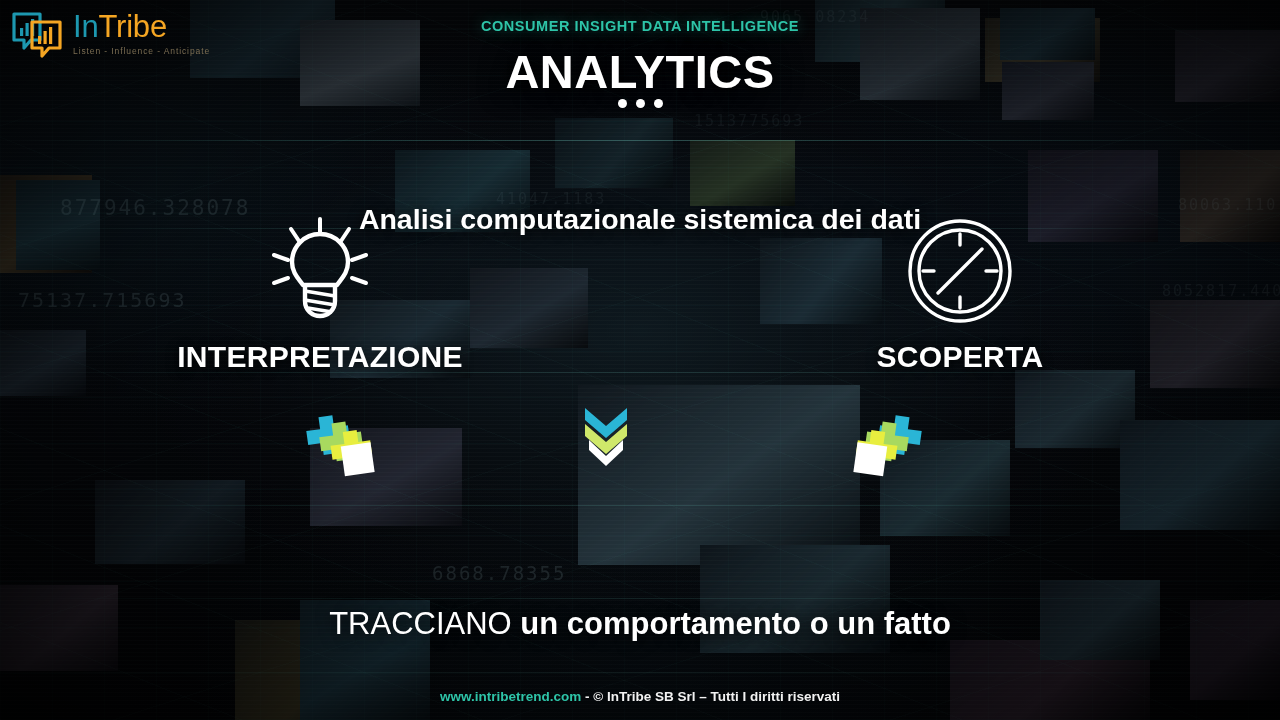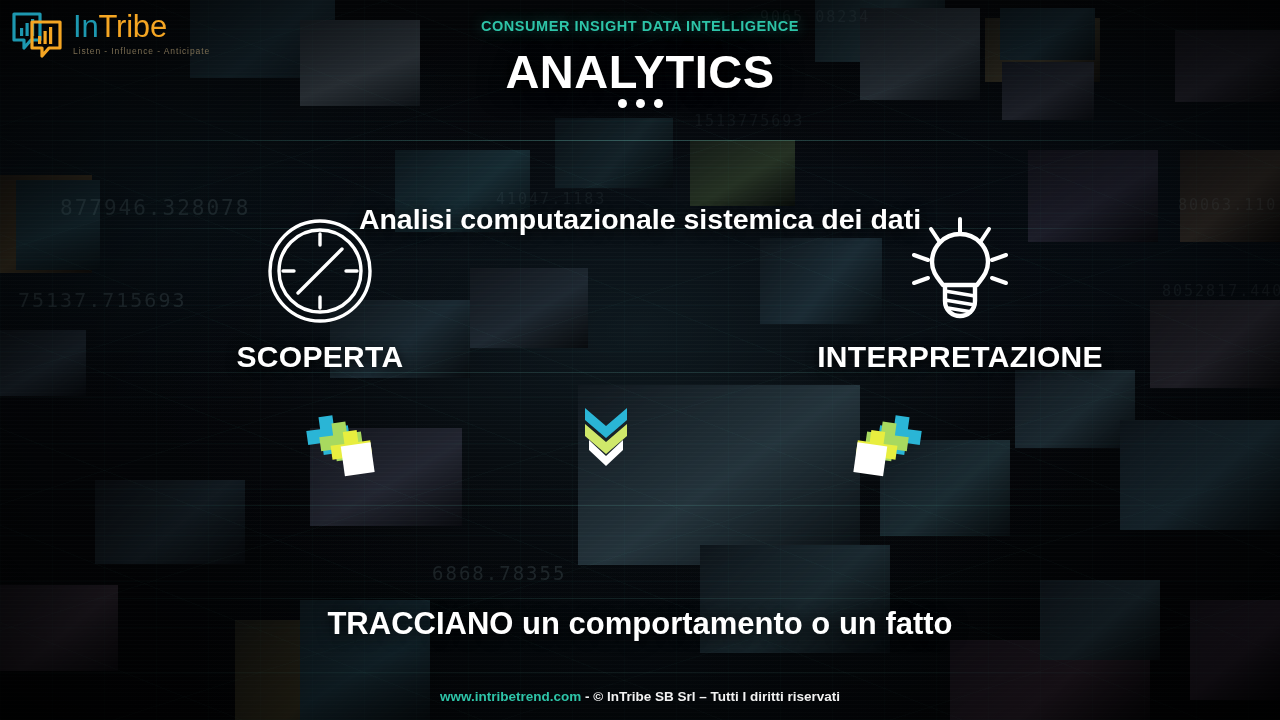--- a/index.html
+++ b/index.html
@@ -125,21 +125,21 @@
     text-align: center; z-index: 30;
     font-size: 33px; font-weight: 700; color: #fff;
     text-shadow: 0 2px 16px rgba(0,0,0,.95);
   }
   #line-b {
     position: absolute; top: 606px; left: 0; width: 100%;
     text-align: center; z-index: 30;
     font-size: 31px; color: #fff;
     text-shadow: 0 2px 16px rgba(0,0,0,.95);
   }
-  #line-b .strong { font-weight: 700; text-align: center; }
+  #line-b .strong { font-weight: 400; text-align: center; }
   #line-b .norm { font-weight: 700; }
 
   
   #footer {
     position: absolute; bottom: 16px; left: 0; width: 100%;
     text-align: center; z-index: 30;
     font-size: 13.5px; font-weight: 700;
   }
   #footer .url { color: #2ec4a8; }
   #footer .rest { color: #f2f2f2; }
@@ -251,59 +251,59 @@
   <div id="eyebrow">CONSUMER INSIGHT DATA INTELLIGENCE</div>
   <div id="dots">
     <span></span>
     <span></span>
     <span></span>
   </div>
 
   <div id="subtitle">Analisi computazionale sistemica dei dati</div>
 
   <div id="pillars">
+
+    <div class="pillar">
+      <div class="pillar-icon">
+        <svg width="104" height="112" viewBox="0 0 104 112">
+
+          <line x1="52" y1="4" x2="52" y2="17" stroke="#fff" stroke-width="4" stroke-linecap="round"></line>
+          <line x1="23" y1="14" x2="31" y2="26" stroke="#fff" stroke-width="4" stroke-linecap="round"></line>
+          <line x1="81" y1="14" x2="73" y2="26" stroke="#fff" stroke-width="4" stroke-linecap="round"></line>
+          <line x1="6" y1="40" x2="20" y2="45" stroke="#fff" stroke-width="4" stroke-linecap="round"></line>
+          <line x1="98" y1="40" x2="84" y2="45" stroke="#fff" stroke-width="4" stroke-linecap="round"></line>
+          <line x1="6" y1="68" x2="20" y2="63" stroke="#fff" stroke-width="4" stroke-linecap="round"></line>
+          <line x1="98" y1="68" x2="84" y2="63" stroke="#fff" stroke-width="4" stroke-linecap="round"></line>
+
+          <path d="M52 19 C36 19 24 32 24 47 C24 58 31 64 35 70 L69 70 C73 64 80 58 80 47 C80 32 68 19 52 19 Z" fill="none" stroke="#fff" stroke-width="4.4" stroke-linejoin="round"></path>
+
+          <path d="M37 70 L37 86 C37 95 44 101 52 101 C60 101 67 95 67 86 L67 70" fill="none" stroke="#fff" stroke-width="4.4" stroke-linejoin="round"></path>
+          <line x1="37" y1="76" x2="67" y2="81" stroke="#fff" stroke-width="3.4"></line>
+          <line x1="37" y1="85" x2="67" y2="90" stroke="#fff" stroke-width="3.4"></line>
+          <line x1="40" y1="93" x2="64" y2="97" stroke="#fff" stroke-width="3.4"></line>
+        </svg>
+      </div>
+      <div class="pillar-label">INTERPRETAZIONE</div>
+    </div>
 
     <div class="pillar">
       <div class="pillar-icon">
         <svg width="108" height="108" viewBox="0 0 108 108">
           <circle cx="54" cy="54" r="50" fill="none" stroke="#fff" stroke-width="3.4"></circle>
           <circle cx="54" cy="54" r="41" fill="none" stroke="#fff" stroke-width="3.4"></circle>
           <line x1="54" y1="17" x2="54" y2="28" stroke="#fff" stroke-width="3.4" stroke-linecap="round"></line>
           <line x1="54" y1="80" x2="54" y2="91" stroke="#fff" stroke-width="3.4" stroke-linecap="round"></line>
           <line x1="17" y1="54" x2="28" y2="54" stroke="#fff" stroke-width="3.4" stroke-linecap="round"></line>
           <line x1="80" y1="54" x2="91" y2="54" stroke="#fff" stroke-width="3.4" stroke-linecap="round"></line>
           <path d="M76 32 L58 50 L32 76 L50 58 Z" fill="none" stroke="#fff" stroke-width="3.4" stroke-linejoin="round"></path>
         </svg>
       </div>
       <div class="pillar-label">SCOPERTA</div>
     </div>
 
-    <div class="pillar">
-      <div class="pillar-icon">
-        <svg width="104" height="112" viewBox="0 0 104 112">
-
-          <line x1="52" y1="4" x2="52" y2="17" stroke="#fff" stroke-width="4" stroke-linecap="round"></line>
-          <line x1="23" y1="14" x2="31" y2="26" stroke="#fff" stroke-width="4" stroke-linecap="round"></line>
-          <line x1="81" y1="14" x2="73" y2="26" stroke="#fff" stroke-width="4" stroke-linecap="round"></line>
-          <line x1="6" y1="40" x2="20" y2="45" stroke="#fff" stroke-width="4" stroke-linecap="round"></line>
-          <line x1="98" y1="40" x2="84" y2="45" stroke="#fff" stroke-width="4" stroke-linecap="round"></line>
-          <line x1="6" y1="68" x2="20" y2="63" stroke="#fff" stroke-width="4" stroke-linecap="round"></line>
-          <line x1="98" y1="68" x2="84" y2="63" stroke="#fff" stroke-width="4" stroke-linecap="round"></line>
-
-          <path d="M52 19 C36 19 24 32 24 47 C24 58 31 64 35 70 L69 70 C73 64 80 58 80 47 C80 32 68 19 52 19 Z" fill="none" stroke="#fff" stroke-width="4.4" stroke-linejoin="round"></path>
-
-          <path d="M37 70 L37 86 C37 95 44 101 52 101 C60 101 67 95 67 86 L67 70" fill="none" stroke="#fff" stroke-width="4.4" stroke-linejoin="round"></path>
-          <line x1="37" y1="76" x2="67" y2="81" stroke="#fff" stroke-width="3.4"></line>
-          <line x1="37" y1="85" x2="67" y2="90" stroke="#fff" stroke-width="3.4"></line>
-          <line x1="40" y1="93" x2="64" y2="97" stroke="#fff" stroke-width="3.4"></line>
-        </svg>
-      </div>
-      <div class="pillar-label">INTERPRETAZIONE</div>
-    </div>
-
   </div>
 
   <div class="decor" id="decor-left">
     <svg width="78" height="72" viewBox="0 0 78 72">
       <g transform="rotate(-8 39 36)">
         <path d="M4 14 h14 v-12 h14 v12 h14 v14 h-14 v12 h-14 v-12 h-14 z" fill="#2ab5d6"></path>
         <path d="M16 22 h14 v-12 h14 v12 h14 v14 h-14 v12 h-14 v-12 h-14 z" fill="#a8d95f"></path>
         <path d="M26 32 h14 v-12 h14 v12 h12 v14 h-12 v12 h-14 v-12 h-14 z" fill="#e8ee3f"></path>
         <rect x="36" y="34" width="30" height="30" fill="#ffffff"></rect>
       </g>

